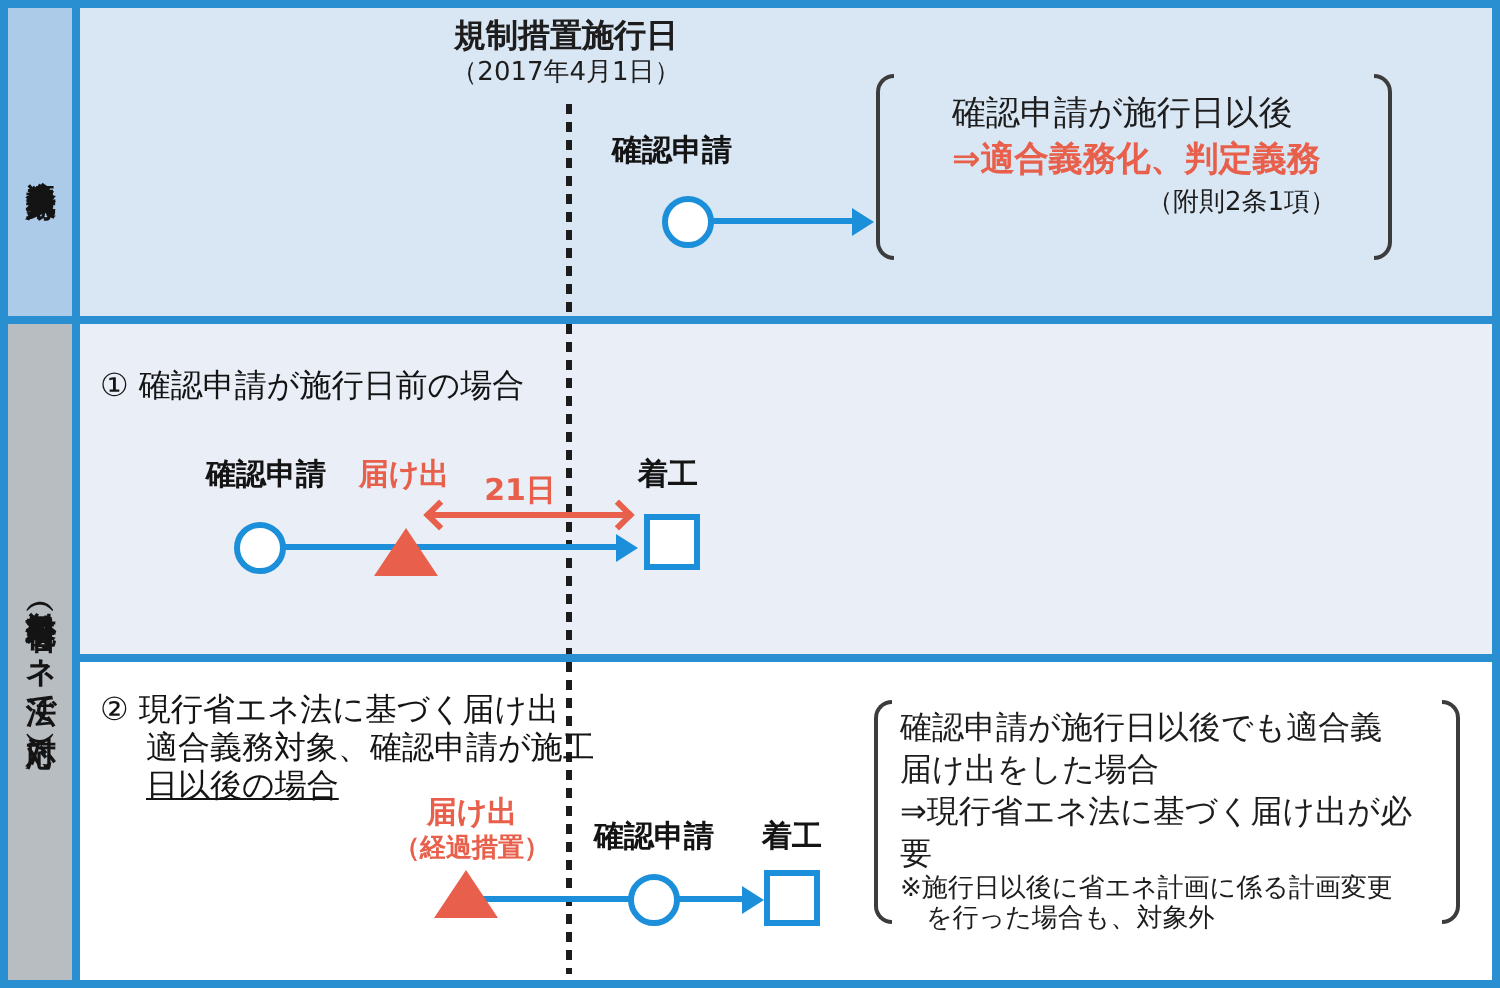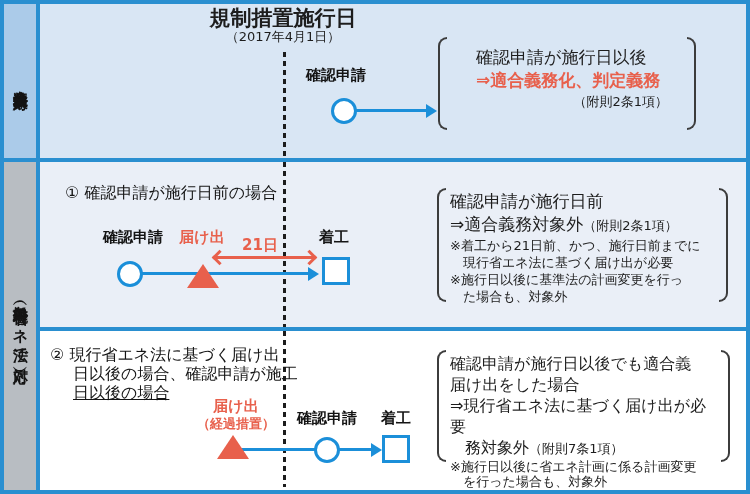--- a/index.html
+++ b/index.html
@@ -73,21 +73,21 @@
   .lg { font-size:17px; line-height:23px; font-weight:500; }
   .lg16 { font-size:16px; line-height:21px; font-weight:500; }
   .red-em { color:#e8604c; font-weight:700; }
   .paren-sm { font-size:13px; font-weight:500; }
   .note { font-size:13px; line-height:17px; font-weight:500; }
   .note15 { font-size:13px; line-height:15px; font-weight:500; }
   .indent { padding-left:13px; }
   .indent16 { padding-left:15px; }
   
   .date-block { position:absolute; text-align:center; }
-  .date-title { font-size:21px; font-weight:700; line-height:20px; }
+  .date-title { font-size:16px; font-weight:700; line-height:20px; }
   .date-sub { font-size:13px; font-weight:500; line-height:18px; }
 </style>
 </head>
 <body>
 
 <div class="frame">
 
   <div class="vlabel vlabel-top">
     <span>適合義務対象</span>
   </div>
@@ -113,56 +113,44 @@
       <div class="bk-body" style="left:38px; right:16px; top:9px;">
         <div class="lg">確認申請が施行日以後</div>
         <div class="lg red-em">⇒適合義務化、判定義務</div>
         <div class="paren-sm" style="text-align:right; padding-right:12px; line-height:20px;">（附則2条1項）</div>
       </div>
     </div>
   </div>
 
   <div class="row row2">
     <div class="dash" style="left:243px; top:0; height:165px;"></div>
-    <div class="heading" style="left:10px; top:21px;margin-left:15px;">① 確認申請が施行日前の場合</div>
+    <div class="heading" style="left:10px; top:21px;">① 確認申請が施行日前の場合</div>
 
     <div class="tl-label" style="left:43px; top:66px; width:100px;">確認申請</div>
     <div class="tl-label red" style="left:112px; top:66px; width:100px;">届け出</div>
     <div class="tl-label red" style="left:170px; top:74px; width:100px;">21日</div>
     <div class="tl-label" style="left:244px; top:66px; width:100px;">着工</div>
 
     <div class="rline" style="left:176px; top:94px; width:98px;"></div>
     <div class="chev chev-l" style="left:174px; top:90px;"></div>
     <div class="chev chev-r" style="left:264px; top:90px;"></div>
 
     <div class="bline" style="left:90px; top:110px; width:180px;"></div>
     <div class="bhead" style="left:268px; top:105px;"></div>
     <div class="circle" style="left:77px; top:99px;"></div>
     <div class="tri" style="left:147px; top:102px;"></div>
     <div class="square" style="left:282px; top:95px;"></div>
 
-    <div class="bracket" style="left:397px; top:26px; width:291px; height:114px;">
-      <div class="bk bk-l"></div>
-      <div class="bk bk-r"></div>
-      <div class="bk-body" style="left:13px; right:10px; top:2px;">
-        <div class="lg">確認申請が施行日前</div>
-        <div class="lg"><span>⇒適合義務対象外</span><span class="paren-sm">（附則2条1項）</span></div>
-        <div class="note">※着工から21日前、かつ、施行日前までに</div>
-        <div class="note indent">現行省エネ法に基づく届け出が必要</div>
-        <div class="note">※施行日以後に基準法の計画変更を行っ</div>
-        <div class="note indent">た場合も、対象外</div>
-      </div>
-    </div>
   </div>
 
   <div class="row row3">
     <div class="dash" style="left:243px; top:0; height:156px;"></div>
     <div class="heading" style="left:10px; top:14px;">
       <div>② 現行省エネ法に基づく届け出</div>
-      <div style="padding-left:23px;">日以後の場合、確認申請が施工</div>
+      <div style="padding-left:23px;">適合義務対象、確認申請が施工</div>
       <div style="padding-left:23px;text-decoration:underline;">日以後の場合</div>
     </div>
 
     <div class="tl-label red" style="left:146px; top:66px; width:100px;">届け出</div>
     <div class="tl-label red" style="left:146px; top:84px; width:100px; font-size:13px;">（経過措置）</div>
     <div class="tl-label" style="left:237px; top:78px; width:100px;">確認申請</div>
     <div class="tl-label" style="left:306px; top:78px; width:100px;">着工</div>
 
     <div class="bline" style="left:193px; top:117px; width:140px;"></div>
     <div class="bhead" style="left:331px; top:112px;"></div>
@@ -170,20 +158,19 @@
     <div class="circle" style="left:274px; top:106px;"></div>
     <div class="square" style="left:342px; top:104px;"></div>
 
     <div class="bracket" style="left:397px; top:19px; width:293px; height:112px;">
       <div class="bk bk-l"></div>
       <div class="bk bk-r"></div>
       <div class="bk-body" style="left:13px; right:8px; top:3px;">
         <div class="lg16">確認申請が施行日以後でも適合義</div>
         <div class="lg16">届け出をした場合</div>
         <div class="lg16">⇒現行省エネ法に基づく届け出が必要</div>
-        <div class="lg16 indent16"><span>務対象外</span><span class="paren-sm">（附則7条1項）</span></div>
         <div class="note15">※施行日以後に省エネ計画に係る計画変更</div>
         <div class="note15 indent">を行った場合も、対象外</div>
       </div>
     </div>
   </div>
 
 </div>
 
 </body></html>

